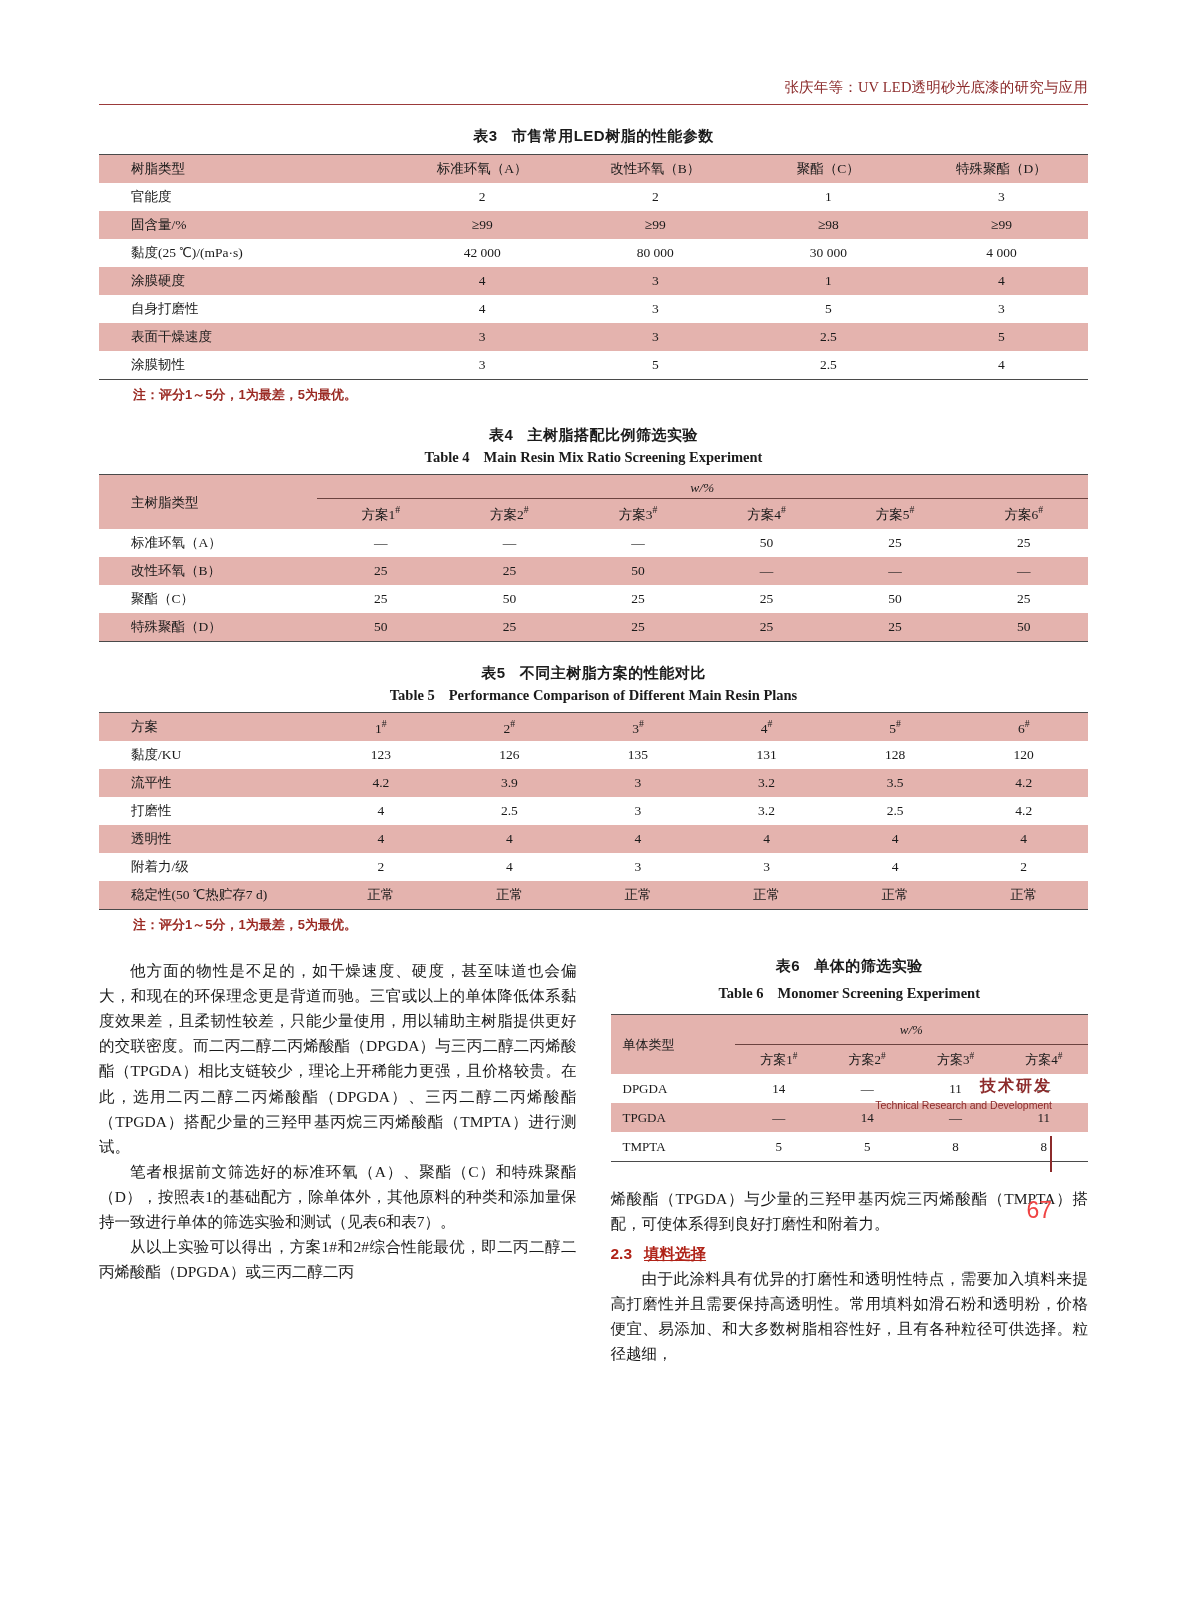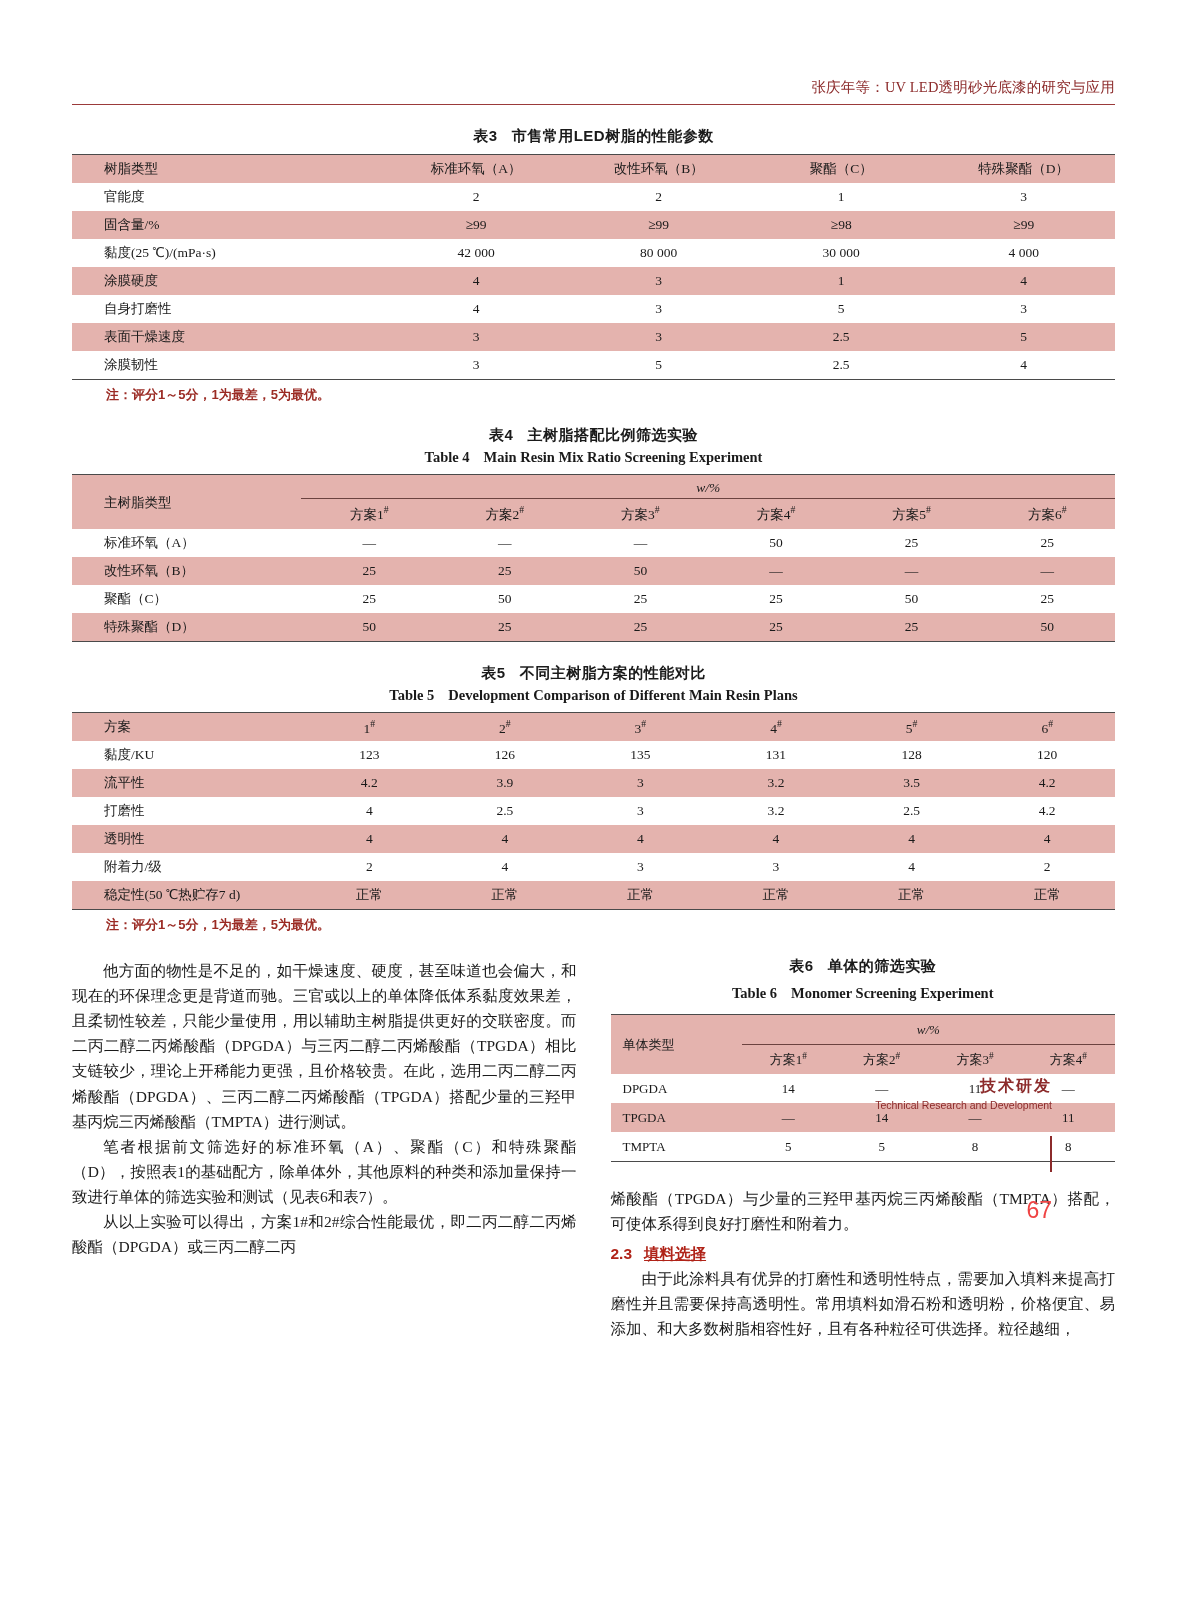--- a/index.html
+++ b/index.html
@@ -12,21 +12,21 @@
     height: 1600px;
     font-family: "Liberation Serif", serif;
     color: #1a1a1a;
     position: relative;
   }
   .page {
     position: relative;
     width: 1187px;
     height: 1280px;
     box-sizing: border-box;
-    padding: 0 72px;
+    padding: 0 99px;
   }
   
   .runhead {
     padding-top: 78px;
     text-align: right;
     font-size: 14.5px;
     color: #8c2b2b;
     font-family: "Liberation Serif", serif;
     letter-spacing: 0.2px;
   }
@@ -286,21 +286,21 @@
       </tr>
     </tbody>
       </table>
   </div>
 
   <div class="tbl-block">
     <div class="tbl-title-cn">
       <span class="num">表5</span><span>不同主树脂方案的性能对比</span>
     </div>
     <div class="tbl-title-en">
-      <span class="num">Table 5</span><span>Development Comparison of Different Main Resin Plans</span>
+      <span class="num">Table 5</span><span>Performance Comparison of Different Main Resin Plans</span>
     </div>
     <table>
       <tbody>
           <tr class="head rule-top">
         <th class="left-cell" style="width:22%">方案</th>
         <th style="width:13%"><span>1</span><sup>#</sup></th>
         <th style="width:13%"><span>2</span><sup>#</sup></th>
         <th style="width:13%"><span>3</span><sup>#</sup></th>
         <th style="width:13%"><span>4</span><sup>#</sup></th>
         <th style="width:13%"><span>5</span><sup>#</sup></th>

